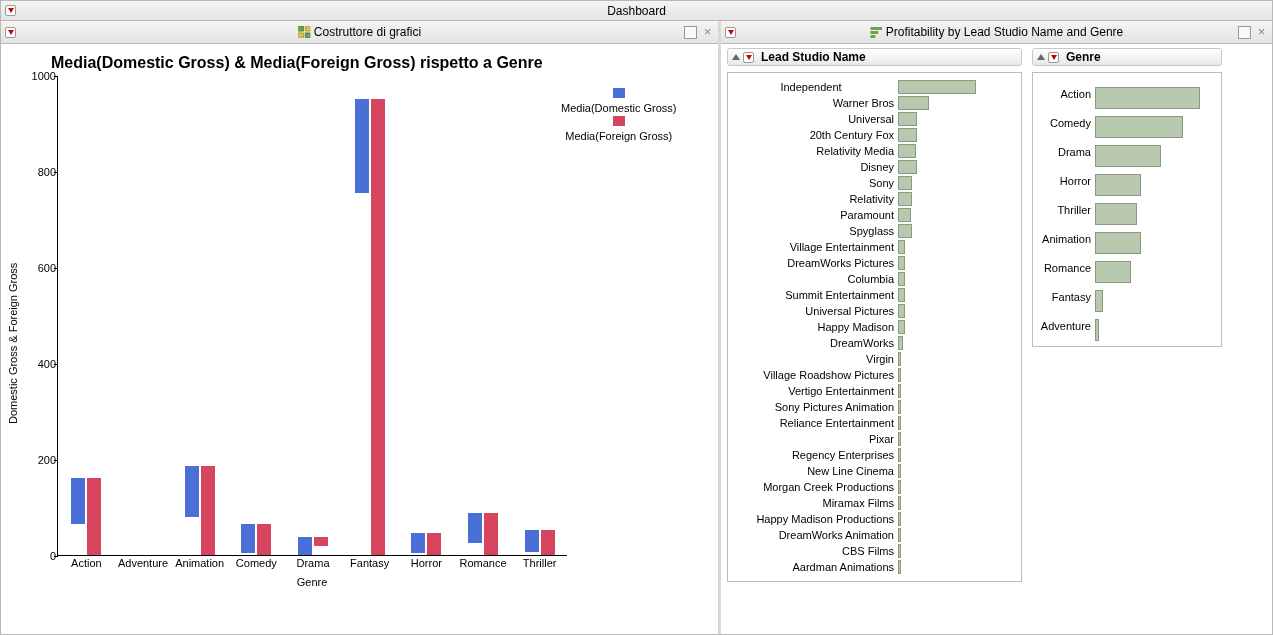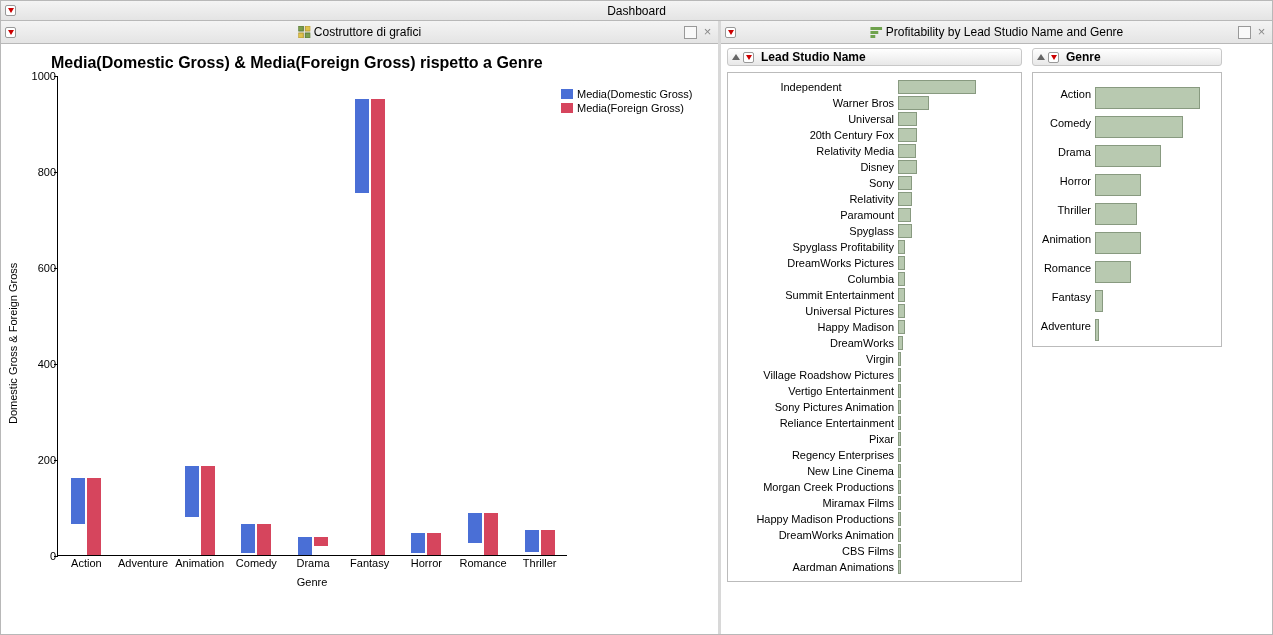--- a/index.html
+++ b/index.html
@@ -174,20 +174,21 @@
     position: absolute;
     top: 44px;
     left: 560px;
     font-size: 11px;
   }
   .legend-row {
     display: flex;
     align-items: center;
     gap: 4px;
     margin-bottom: 2px;
+    flex-direction: column;
   }
   .swatch { width: 12px; height: 10px; }
   .sw-d { background: #4a6fd6; }
   .sw-f { background: #d6455d; }
 
   
   .right-body {
     flex: 1;
     display: flex;
     gap: 10px;
@@ -435,21 +436,21 @@
                 <div class="hbar" style="width: 12.75px;"></div>
               </div>
             </div>
             <div class="hrow">
               <div class="lbl" style="width: 170px;">Spyglass</div>
               <div class="track" style="width: 85px;">
                 <div class="hbar" style="width: 14.45px;"></div>
               </div>
             </div>
             <div class="hrow">
-              <div class="lbl" style="width: 170px;">Spyglass Profitability</div>
+              <div class="lbl" style="width: 170px;">Village Entertainment</div>
               <div class="track" style="width: 85px;">
                 <div class="hbar" style="width: 6.8px;"></div>
               </div>
             </div>
             <div class="hrow">
               <div class="lbl" style="width: 170px;">DreamWorks Pictures</div>
               <div class="track" style="width: 85px;">
                 <div class="hbar" style="width: 6.8px;"></div>
               </div>
             </div>

